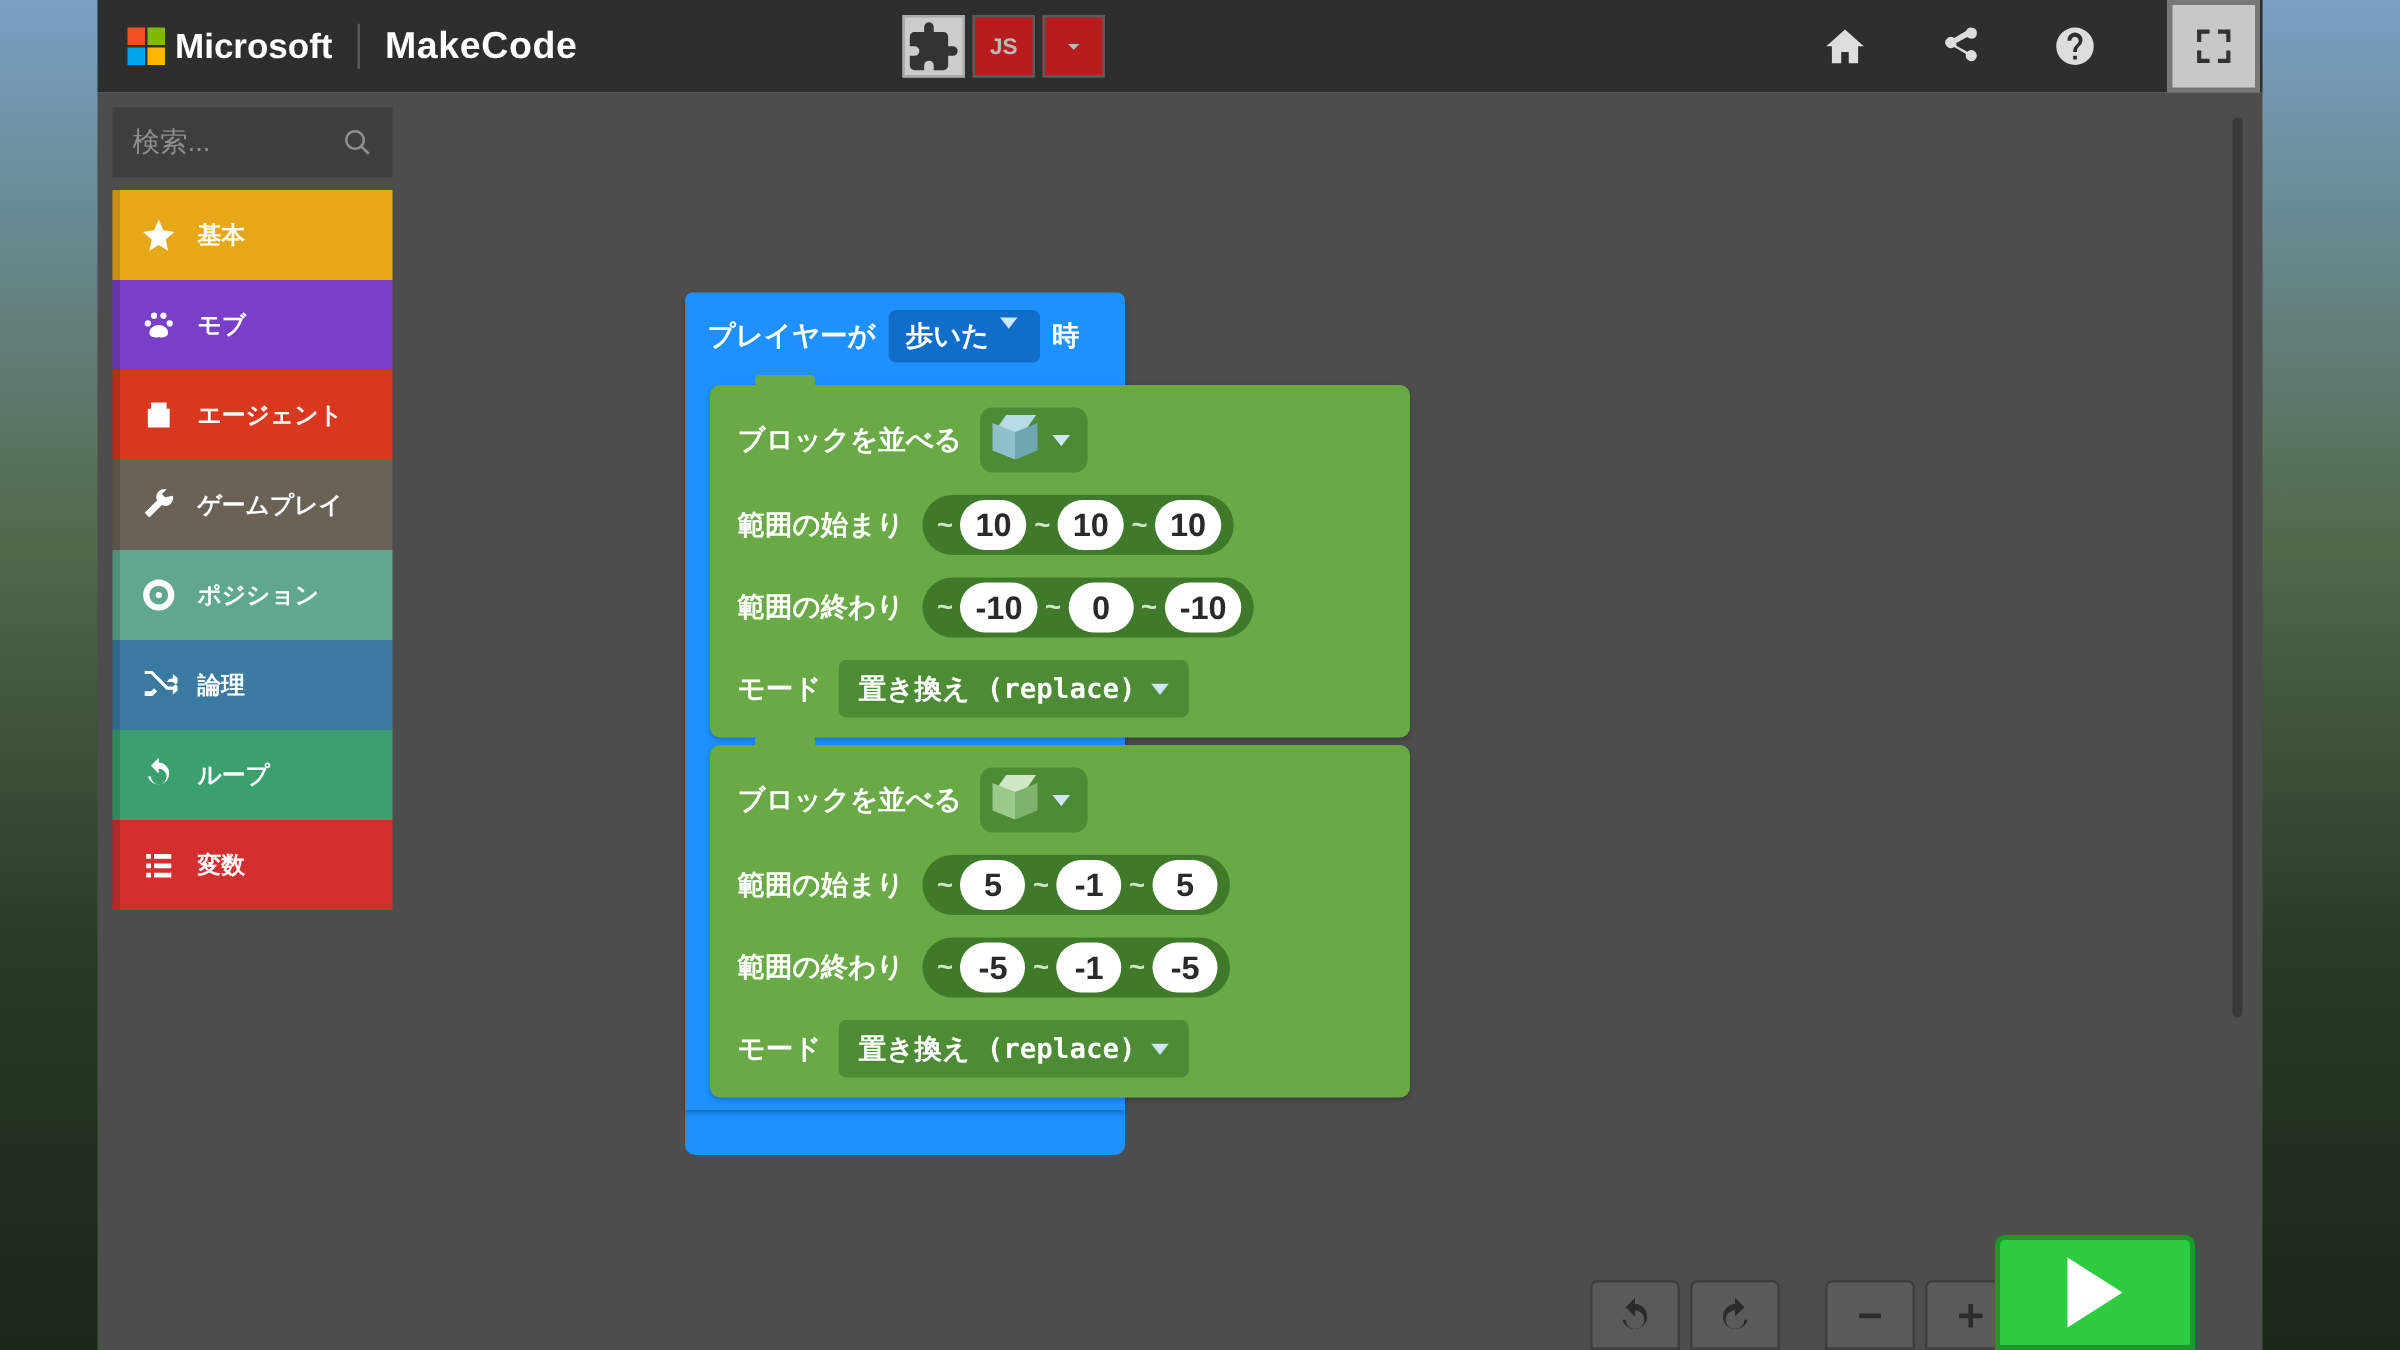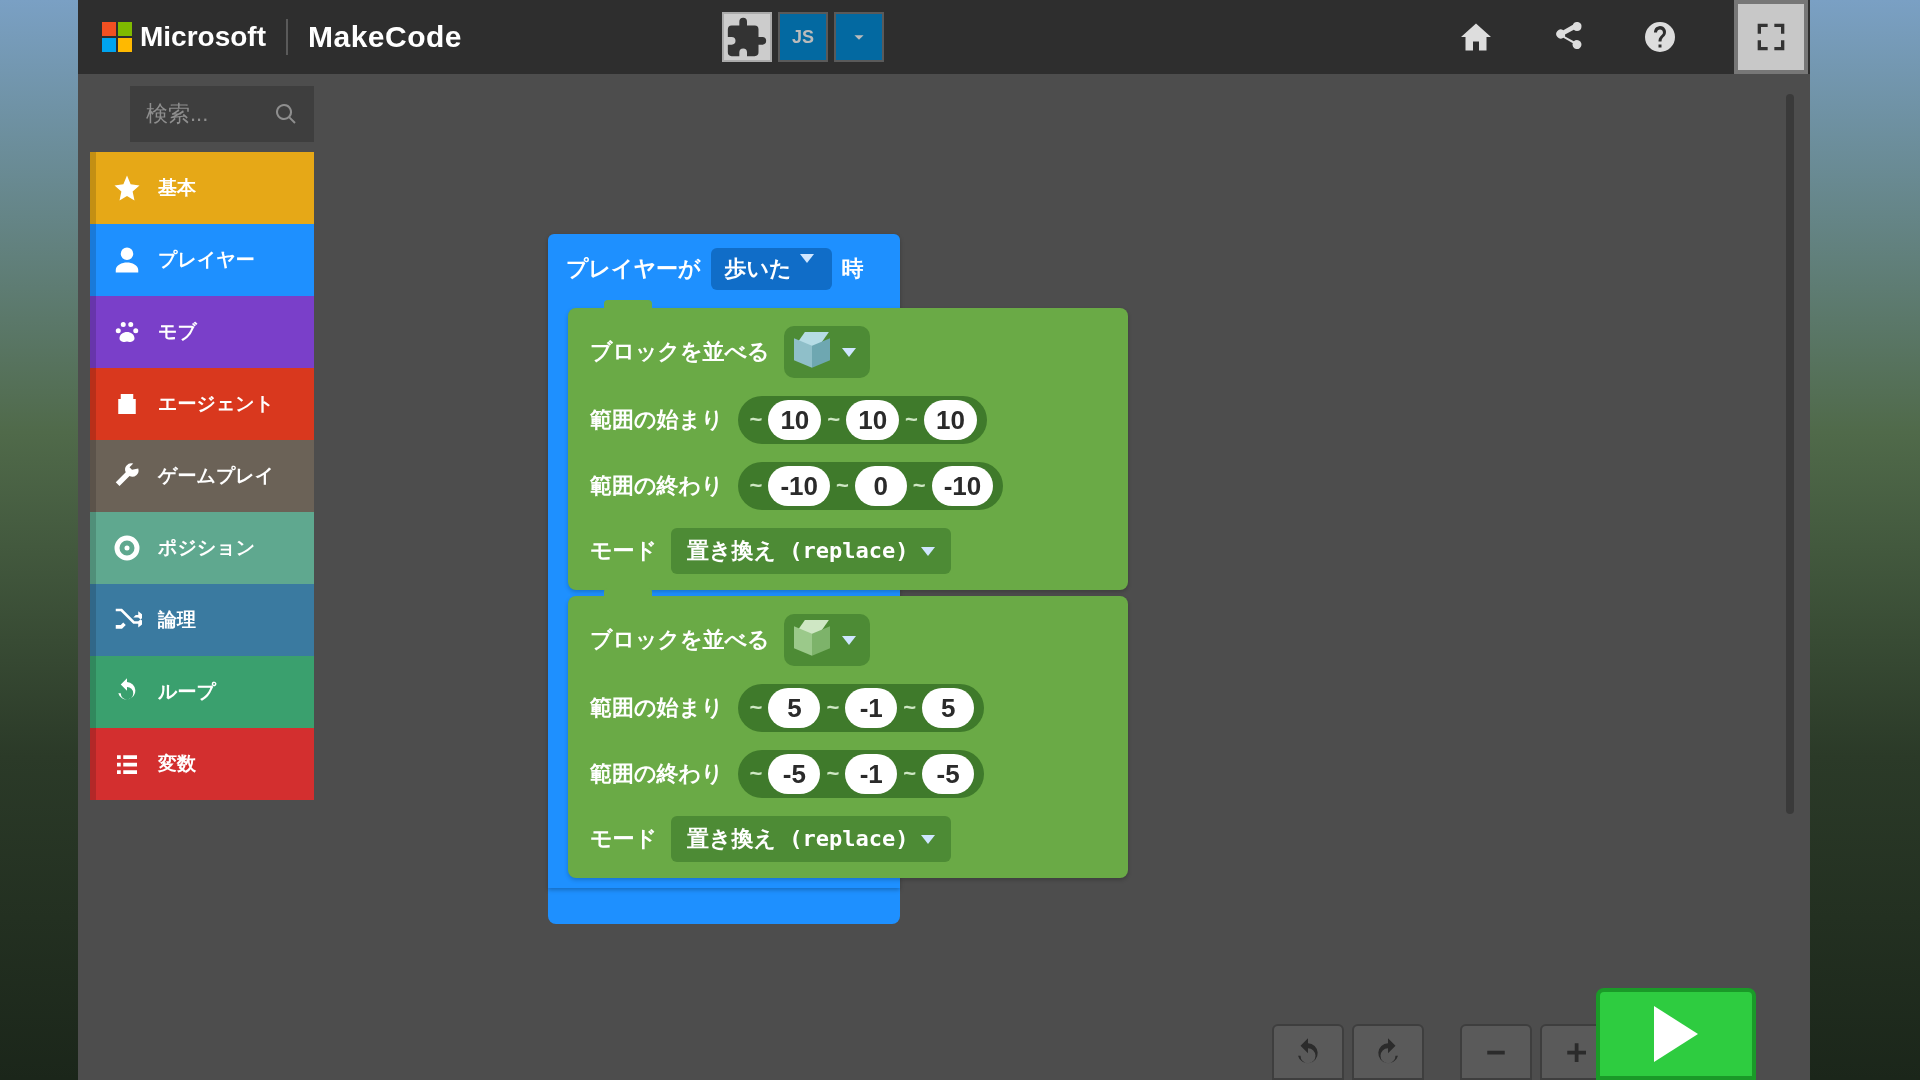--- a/index.html
+++ b/index.html
@@ -16,21 +16,21 @@
   .mslogo { display: flex; align-items: center; margin-left: 24px; gap: 8px; }
   .mslogo-grid { display: grid; grid-template-columns: 14px 14px; grid-template-rows: 14px 14px; gap: 2px; }
   .mslogo-g1 { background:#f25022; } .mslogo-g2 { background:#7fba00; }
   .mslogo-g3 { background:#00a4ef; } .mslogo-g4 { background:#ffb900; }
   .mslogo-text { font-size: 28px; font-weight: 600; }
   .vbar { width: 2px; height: 36px; background: #5a5a5a; margin: 0 20px; }
   .makecode { font-size: 30px; font-weight: 700; letter-spacing: 0.5px; }
   .header-center { display:flex; gap:6px; margin-left: 260px; }
   .hc-tab {
     width: 50px; height: 50px; display:flex; align-items:center; justify-content:center;
-    background:#0369a1; border:2px solid #5a5a5a; font-weight:700; color:#bbb; font-size:18px;
+    background:#b91c1c; border:2px solid #5a5a5a; font-weight:700; color:#bbb; font-size:18px;
   }
   .hc-tab.active { background:#ccc; border-color:#aaa; color:#222; }
   .hc-tab.chev svg { width:22px; height:22px; }
   .header-right { margin-left:auto; display:flex; align-items:center; gap:56px; margin-right:40px; }
   .hicon { width:36px; height:36px; color:#ddd; cursor:pointer; }
   .hicon svg { width:100%; height:100%; }
 
   
   .side-btn {
     position:absolute; right:112px; width:74px; height:74px;
@@ -47,21 +47,20 @@
     background:#4d4d4d;
   }
   
   .sidebar {
     position:absolute; left:12px; top:12px; width:224px; bottom:0;
     display:flex; flex-direction:column; gap:10px;
   }
   .search {
     height:56px; background:#3e3e3e; display:flex; align-items:center; padding:0 16px;
     color:#8e8e8e;
-    margin-left:40px;
   }
   .search span { flex:1; font-size:22px; }
   .search-icn { width:24px; height:24px; }
   .cat {
     height:72px; display:flex; align-items:center; padding-left:16px; gap:16px;
     color:#fff; font-size:19px; font-weight:600; cursor:pointer;
     border-left:6px solid rgba(0,0,0,0.15);
   }
   .cat .cicon { width:30px; height:30px; flex-shrink:0; }
   .cat .cicon svg { width:100%; height:100%; }
@@ -203,26 +202,20 @@
           <path fill="#8e8e8e" d="M10 2a8 8 0 1 0 4.9 14.32l5.39 5.39 1.41-1.42-5.39-5.38A8 8 0 0 0 10 2zm0 2a6 6 0 1 1 0 12 6 6 0 0 1 0-12z"></path>
         </svg>
     </div>
     <div id="catlist">
         <div class="cat" style="background: rgb(230, 168, 23);">
           <span class="cicon"><svg viewBox="0 0 24 24" fill="#fff">
               <path d="M12 2l2.9 6.9L22 10l-5.5 4.8L18 22l-6-3.6L6 22l1.5-7.2L2 10l7.1-1.1z"></path>
             </svg></span>
           <span>基本</span>
         </div>
-        <div class="cat" style="background: rgb(30, 144, 255);">
-          <span class="cicon"><svg viewBox="0 0 24 24" fill="#fff">
-              <path d="M12 12a5 5 0 1 0-5-5 5 5 0 0 0 5 5zm0 2c-4 0-9 2-9 6v2h18v-2c0-4-5-6-9-6z"></path>
-            </svg></span>
-          <span>プレイヤー</span>
-        </div>
         <div class="cat" style="background: rgb(122, 63, 201);">
           <span class="cicon"><svg viewBox="0 0 24 24" fill="#fff">
               <path d="M5 9a2 2 0 1 0 2 2A2 2 0 0 0 5 9zm14 0a2 2 0 1 0 2 2 2 2 0 0 0-2-2zM9 4a2 2 0 1 0 2 2A2 2 0 0 0 9 4zm6 0a2 2 0 1 0 2 2 2 2 0 0 0-2-2zm-3 8c-3 0-6 2-6 5 0 2 2 3 4 3a6 6 0 0 0 2-.4 6 6 0 0 0 2 .4c2 0 4-1 4-3 0-3-3-5-6-5z"></path>
             </svg></span>
           <span>モブ</span>
         </div>
         <div class="cat" style="background: rgb(217, 56, 30);">
           <span class="cicon"><svg viewBox="0 0 24 24" fill="#fff">
               <path d="M7 4h10v4h2v12H5V8h2zM9 12h2v2H9zm4 0h2v2h-2z"></path>
             </svg></span>

